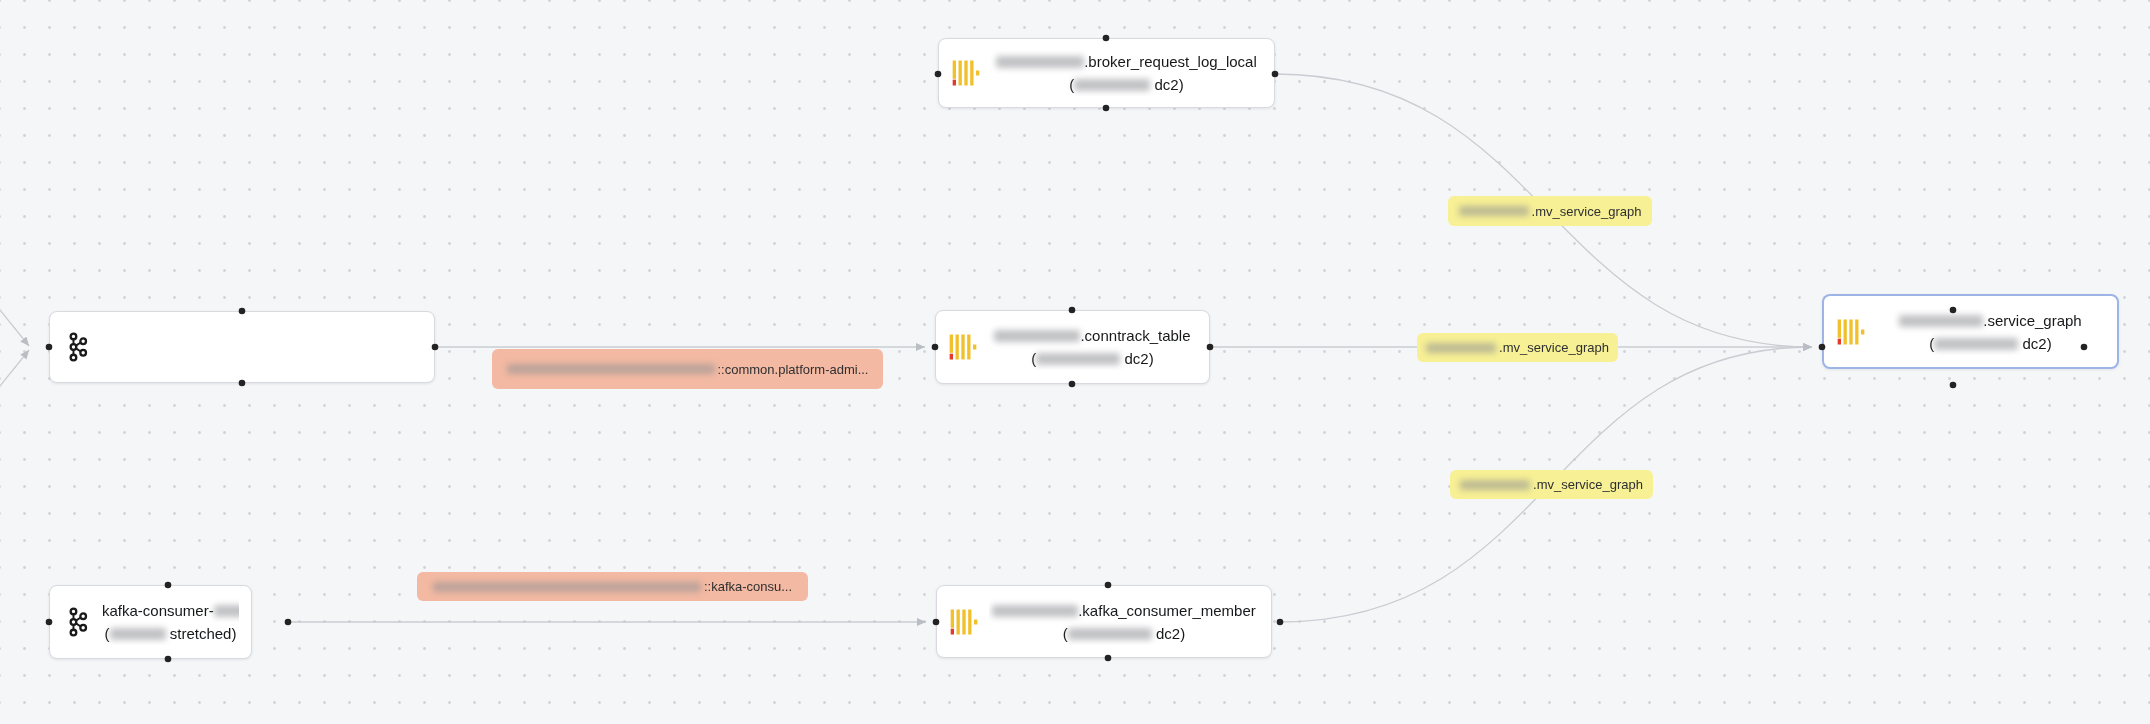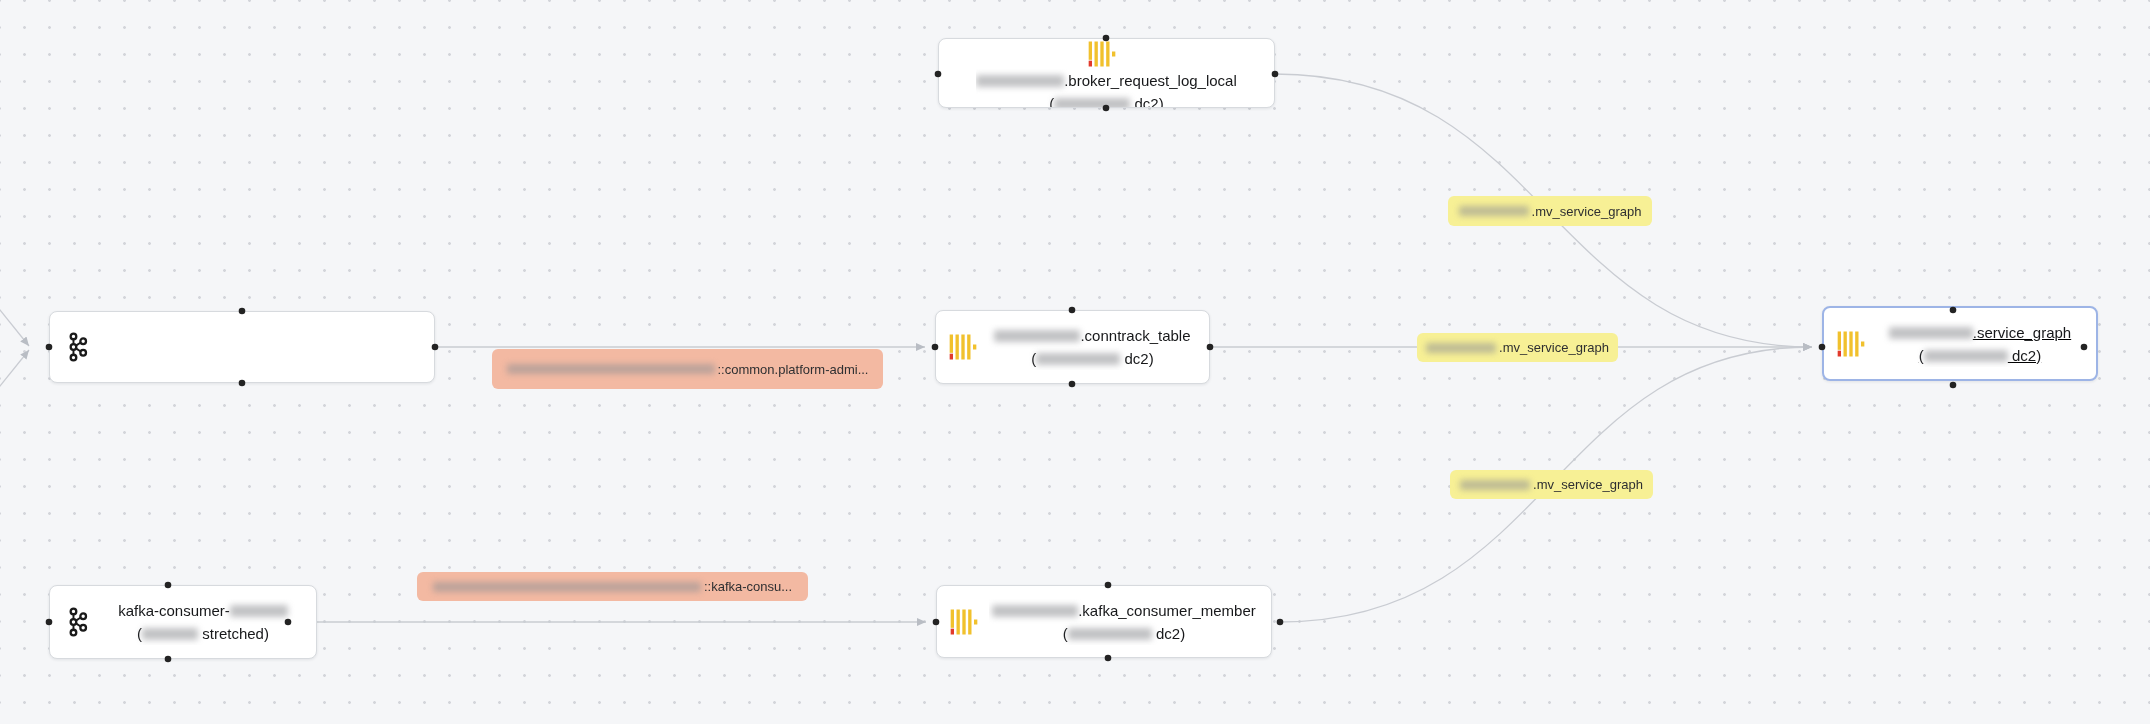--- a/index.html
+++ b/index.html
@@ -49,21 +49,21 @@
   </defs>
   <path class="edge" d="M-8,300 L29,346" marker-end="url(#arrow)"></path>
   <path class="edge" d="M-8,396 L29,350" marker-end="url(#arrow)"></path>
   <path class="edge" d="M435,347 H925" marker-end="url(#arrow)"></path>
   <path class="edge" d="M1210,347 H1812" marker-end="url(#arrow)"></path>
   <path class="edge" d="M1275,74 C1548,74 1548,347 1812,347" marker-end="url(#arrow)"></path>
   <path class="edge" d="M1280,622 C1551,622 1551,347 1812,347" marker-end="url(#arrow)"></path>
   <path class="edge" d="M288,622 H926" marker-end="url(#arrow)"></path>
 </svg>
 
-<div class="node" style="left:938px;top:38px;width:337px;height:70px;flex-direction:column;">
+<div class="node" style="left:938px;top:38px;width:337px;height:70px;">
   <span class="node-icon">
     <svg width="30" height="30" viewBox="0 0 36 34">
       <rect x="2" y="2" width="4" height="22" style="fill:var(--clickhouse_yellow)"></rect>
       <rect x="2" y="25" width="4" height="7" style="fill:var(--clickhouse_red)"></rect>
       <rect x="9" y="2" width="4" height="30" style="fill:var(--clickhouse_yellow)"></rect>
       <rect x="16" y="2" width="4" height="30" style="fill:var(--clickhouse_yellow)"></rect>
       <rect x="23" y="2" width="4" height="30" style="fill:var(--clickhouse_yellow)"></rect>
       <rect x="30" y="14" width="4" height="6" style="fill:var(--clickhouse_yellow)"></rect>
     </svg>
   </span>
@@ -96,38 +96,38 @@
       <rect x="23" y="2" width="4" height="30" style="fill:var(--clickhouse_yellow)"></rect>
       <rect x="30" y="14" width="4" height="6" style="fill:var(--clickhouse_yellow)"></rect>
     </svg>
   </span>
   <div class="node-text">
     <div><span class="blur" style="width:86px"></span><span>.conntrack_table</span></div>
     <div><span>(</span><span class="blur" style="width:84px"></span> <span>dc2)</span></div>
   </div>
 </div>
 
-<div class="node selected" style="left:1822px;top:306px;width:276px;height:75px;text-decoration:underline;">
+<div class="node selected" style="left:1822px;top:294px;width:297px;height:75px;">
   <span class="node-icon">
     <svg width="30" height="30" viewBox="0 0 36 34">
       <rect x="2" y="2" width="4" height="22" style="fill:var(--clickhouse_yellow)"></rect>
       <rect x="2" y="25" width="4" height="7" style="fill:var(--clickhouse_red)"></rect>
       <rect x="9" y="2" width="4" height="30" style="fill:var(--clickhouse_yellow)"></rect>
       <rect x="16" y="2" width="4" height="30" style="fill:var(--clickhouse_yellow)"></rect>
       <rect x="23" y="2" width="4" height="30" style="fill:var(--clickhouse_yellow)"></rect>
       <rect x="30" y="14" width="4" height="6" style="fill:var(--clickhouse_yellow)"></rect>
     </svg>
   </span>
   <div class="node-text">
     <div><span class="blur" style="width:84px"></span><span>.service_graph</span></div>
     <div><span>(</span><span class="blur" style="width:84px"></span> <span>dc2)</span></div>
   </div>
 </div>
 
-<div class="node" style="left:49px;top:585px;width:268px;height:74px;">
+<div class="node" style="left:49px;top:585px;width:203px;height:74px;">
   <span class="node-icon">
     <svg width="30" height="32" viewBox="0 0 34 34" style="stroke:var(--kafka_black);fill:none;stroke-width:2.6">
       <circle cx="13" cy="5" r="3.2"></circle>
       <circle cx="13" cy="17" r="3.2"></circle>
       <circle cx="13" cy="29" r="3.2"></circle>
       <circle cx="24" cy="10.5" r="3.2"></circle>
       <circle cx="24" cy="23.5" r="3.2"></circle>
       <path d="M13,8.2 V13.8 M13,20.2 V25.8 M15.8,15.4 L21.2,11.9 M15.8,18.6 L21.2,22.1" stroke-width="2.2"></path>
     </svg>
   </span>

